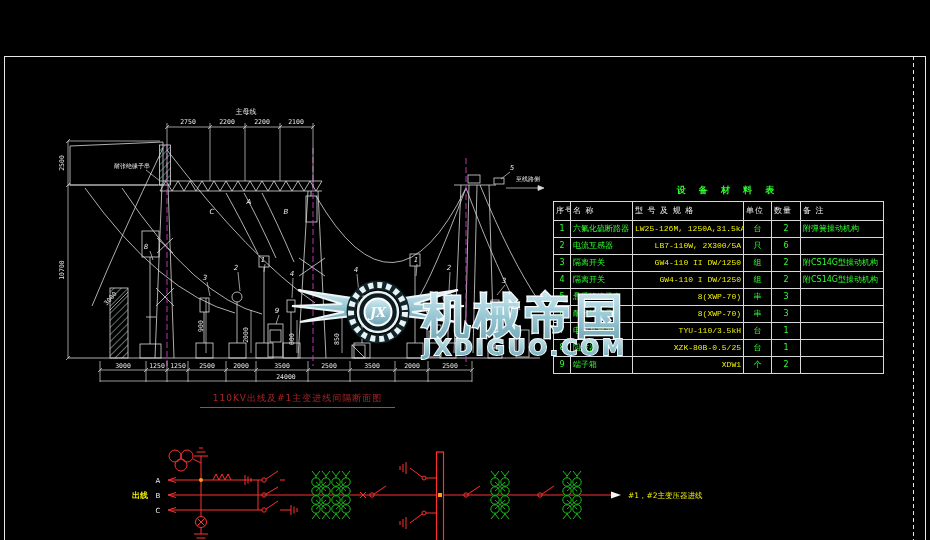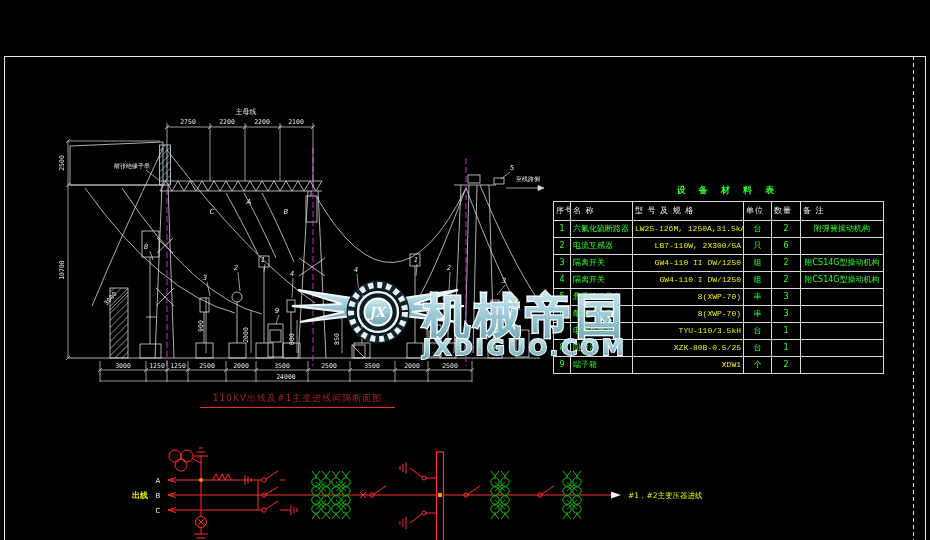--- a/index.html
+++ b/index.html
@@ -11,21 +11,21 @@
   .tbl-title{position:absolute;left:668px;top:136px;width:120px;text-align:center;color:#2dff2d;
              font-size:9px;letter-spacing:5px;z-index:2;font-weight:bold;}
   table.materials{position:absolute;left:553px;top:153px;border-collapse:collapse;z-index:2;
                   table-layout:fixed;width:330px;}
   table.materials td,table.materials th{border:1px solid #d9d9d9;font-size:8px;line-height:1;
                   padding:0 2px;overflow:hidden;white-space:nowrap;font-weight:normal;height:16px;}
   table.materials tr.hd th{height:18px;color:#f2f2f2;text-align:left;letter-spacing:1px;}
   td.c0,td.c3,td.c4{text-align:center;color:#2dff2d;}
   td.c1{color:#2dff2d;text-align:left;}
   td.c2{color:#f0f000;text-align:right;font-family:Liberation Mono, monospace;}
-  td.c5{color:#2dff2d;text-align:center;}
+  td.c5{color:#2dff2d;text-align:left;}
   .sec-title{position:absolute;left:200px;top:344px;width:195px;text-align:center;color:#a82424;
              font-size:9px;font-weight:normal;letter-spacing:1px;border-bottom:1.5px solid #e23030;
              padding-bottom:2px;z-index:2;}
 </style>
 </head>
 <body>
 
 <div class="canvas">
 
 <svg id="art" width="930" height="540" viewBox="0 0 930 540">

